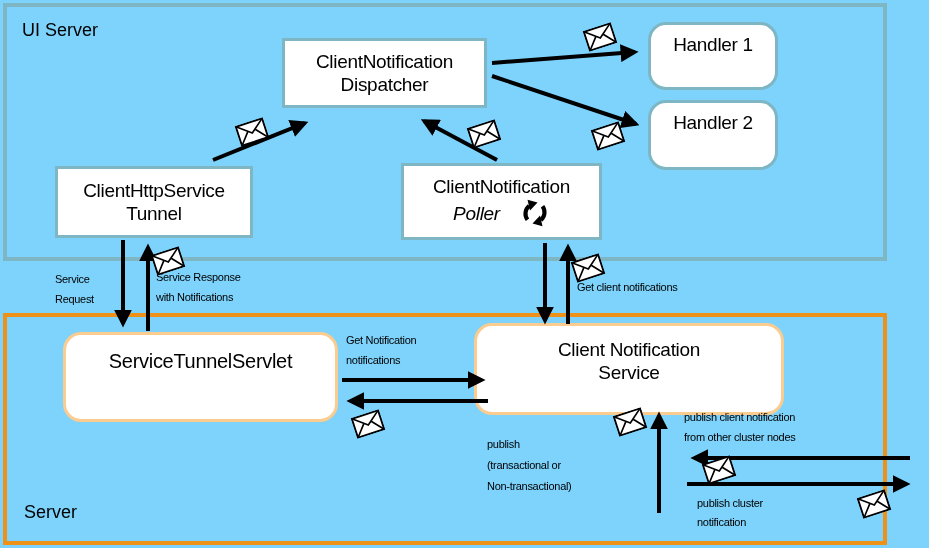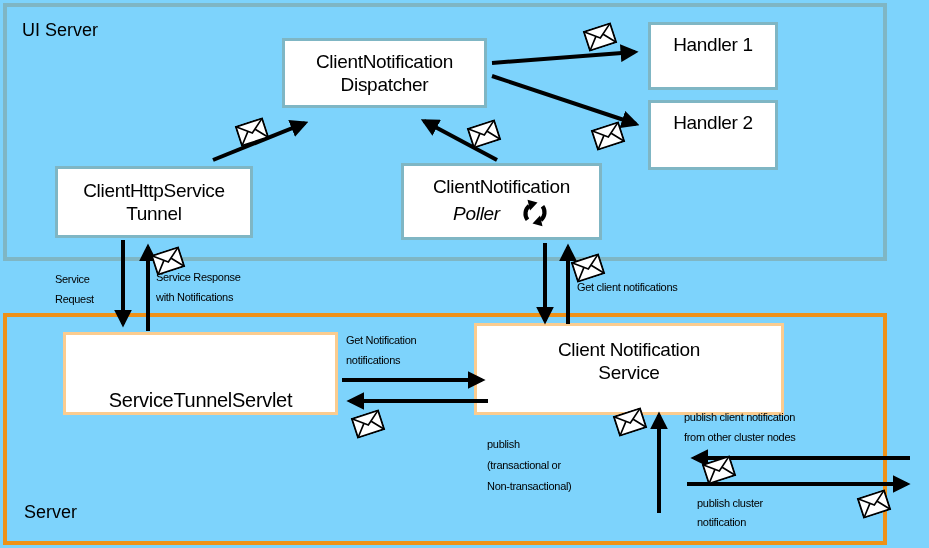--- a/index.html
+++ b/index.html
@@ -7,21 +7,21 @@
           font-family:"Liberation Sans",sans-serif;color:#000;overflow:hidden;}
   .container{position:absolute;background:transparent;}
   .container.teal{border:4px solid var(--teal);}
   .container.orange{border:4px solid var(--orange);}
   .zone-label{position:absolute;font-size:18px;font-weight:400;white-space:nowrap;}
   .node{position:absolute;background:#fff;display:flex;flex-direction:column;
         align-items:center;justify-content:center;text-align:center;
         font-size:19px;line-height:23px;letter-spacing:-0.3px;}
   .node.teal{border:3px solid var(--teal);}
   .node.lorange{border:3px solid var(--light-orange);}
-  .node.top-align{justify-content:flex-start;}
+  .node.top-align{justify-content:flex-start;border-radius:18px;}
   .node .row{display:flex;align-items:center;justify-content:center;gap:20px;font-style:italic;}
   .lbl{position:absolute;font-size:11px;line-height:20px;white-space:nowrap;letter-spacing:-0.3px;}
   .overlay{position:absolute;left:0;top:0;pointer-events:none;z-index:5;}
   .arrow{stroke:#000;stroke-width:4;fill:none;}
   .env-line{stroke:#000;stroke-width:3;fill:none;}
 </style>
 </head>
 <body>
 
 <div class="canvas">
@@ -58,21 +58,21 @@
         <g stroke="#000" fill="none" stroke-width="5">
           <path d="M 9,26 A 12 12 0 0 1 11,9.5"></path>
           <path d="M 27,10 A 12 12 0 0 1 25,26.5"></path>
         </g>
         <polygon points="9,2 21,5.5 12,15" fill="#000"></polygon>
         <polygon points="27,34 15,30.5 24,21" fill="#000"></polygon>
       </svg>
     </div>
   </div>
 
-  <div class="node lorange top-align" style="left:63px;top:332px;width:269px;height:69px;padding-top:8px;font-size:20px;justify-content:flex-end;">
+  <div class="node lorange top-align" style="left:63px;top:332px;width:269px;height:69px;padding-top:15px;font-size:20px;">
     <div>ServiceTunnelServlet</div>
   </div>
 
   <div class="node lorange top-align" style="left:474px;top:323px;width:304px;height:74px;padding-top:12px;">
     <div>Client Notification</div>
     <div>Service</div>
   </div>
 
   <div class="lbl" style="left:55px;top:269px;">
     <div>Service</div>

